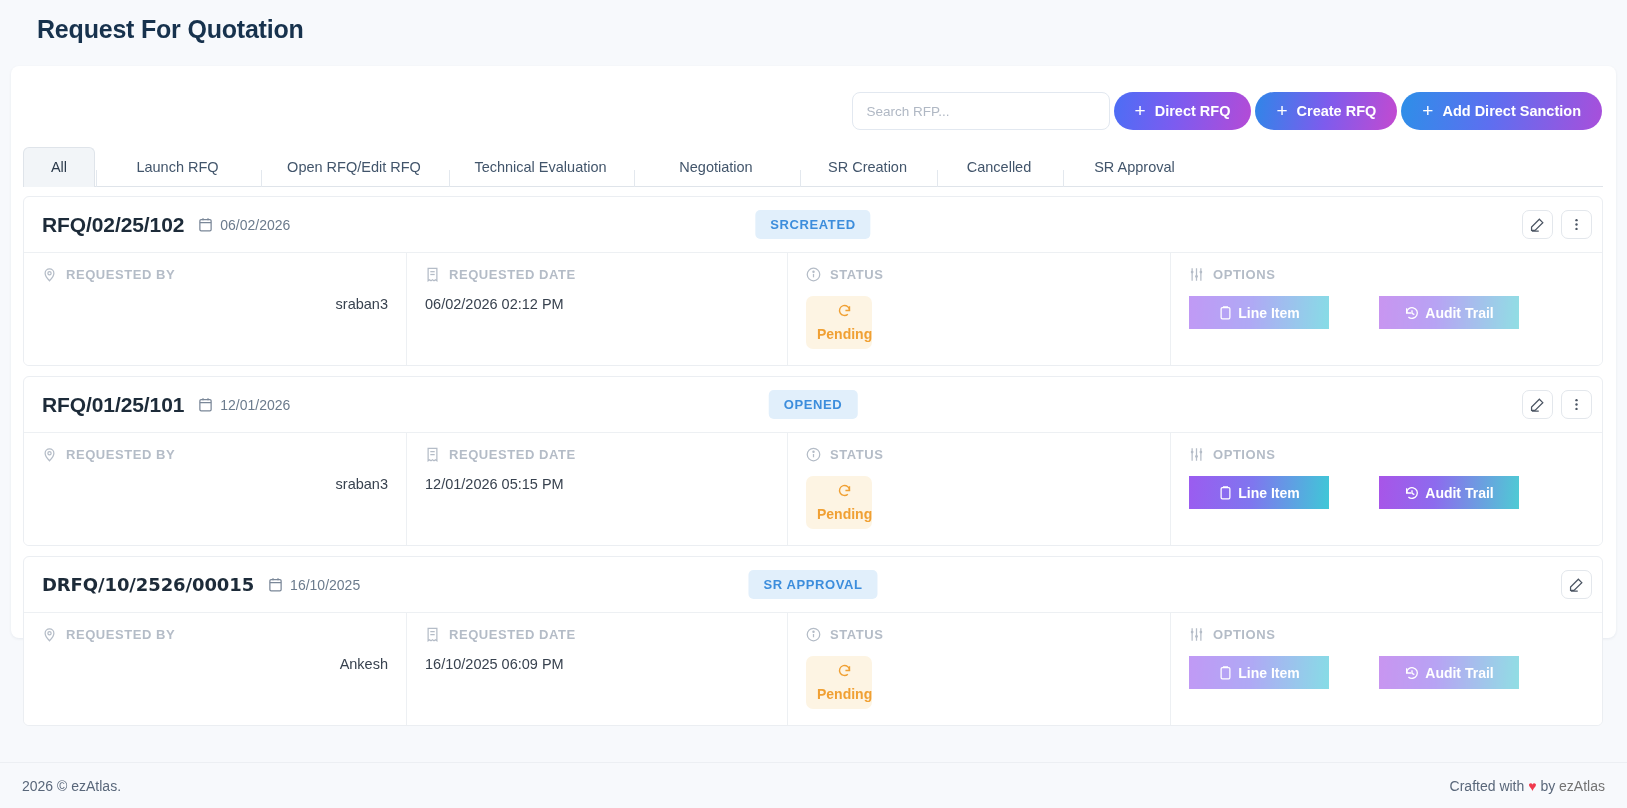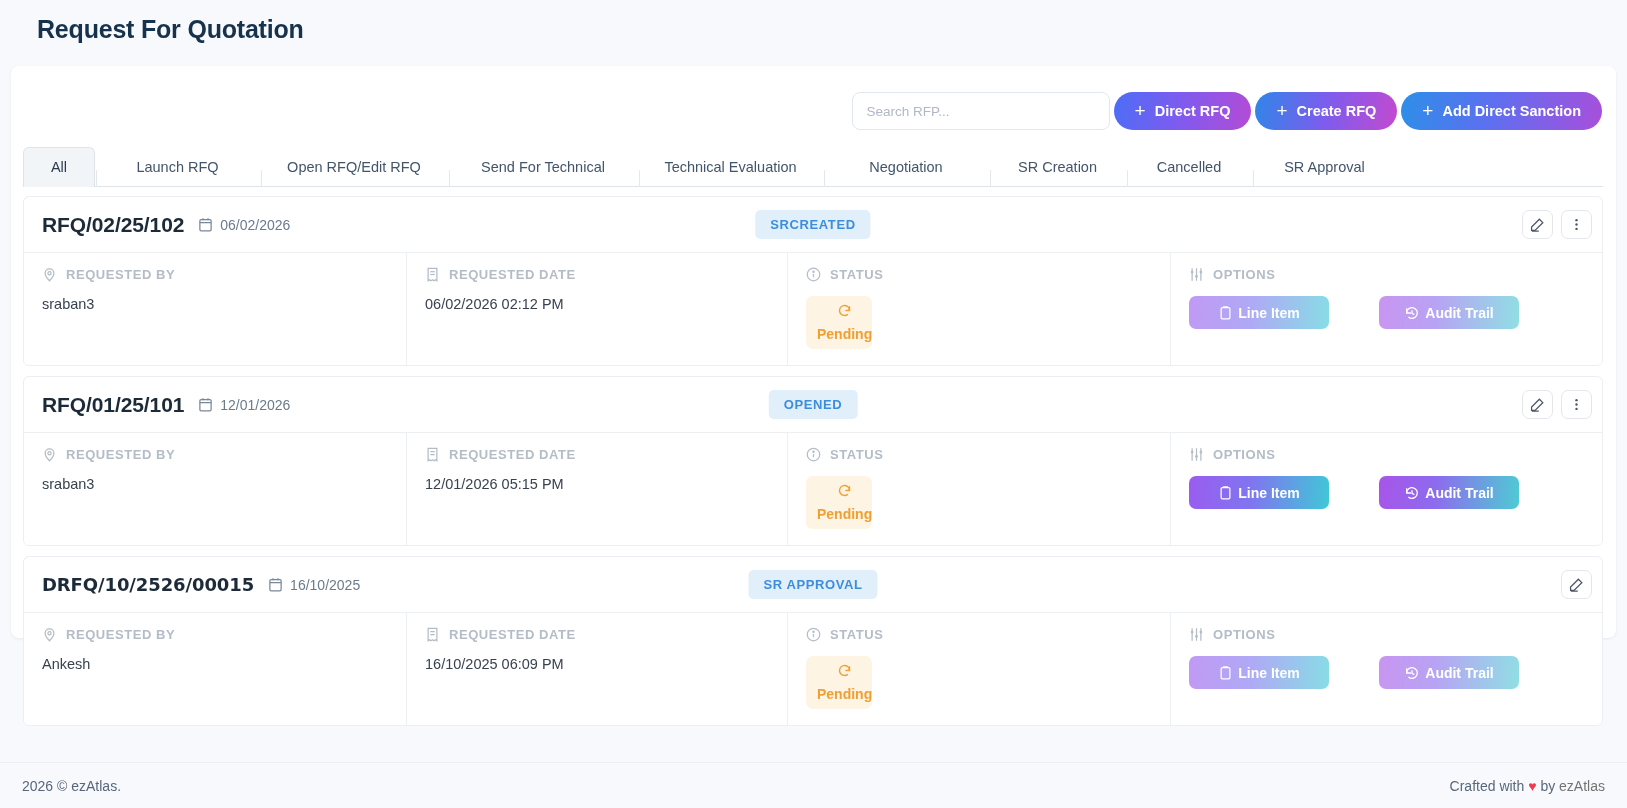--- a/index.html
+++ b/index.html
@@ -152,21 +152,21 @@
     background: #fff;
     display: inline-flex; align-items: center; justify-content: center;
     cursor: pointer;
     color: #4b5563;
   }
 
   
   .rfq-body { display: flex; border-top: 1px solid #edf0f3; background: #fff; }
   .cell { padding: 14px 18px 16px 18px; min-height: 83px; }
   .cell + .cell { border-left: 1px solid #edf0f3; }
-  .c1 { width: 382px; }
+  .c1 { width: 382px; text-align: right; }
   .c2 { width: 381px; }
   .c3 { width: 383px; }
   .c4 { flex: 1; }
 
   .cell-label {
     display: flex; align-items: center; gap: 9px;
     font-size: 13px;
     letter-spacing: 0.55px;
     color: #b4bcc7;
     font-weight: bold;
@@ -183,21 +183,21 @@
     font-weight: bold;
     padding: 7px 0 7px 11px;
     border-radius: 7px;
     flex-direction: column;
   }
 
   .opt-btns { display: flex; gap: 50px; }
   .opt-btn {
     height: 33px;
     border: none;
-    border-radius: 7px;
+    border-radius: 0;
     color: #fff;
     font-size: 14px;
     font-weight: bold;
     display: inline-flex; align-items: center; justify-content: center;
     gap: 5px;
     padding: 0 13px;
     cursor: pointer;
     font-family: "Liberation Sans", sans-serif;
     white-space: nowrap;
     min-width: 140px;
@@ -251,23 +251,20 @@
 
   <div class="tabs">
     <div class="tab active" style="width:72px">
       <span>All</span>
     </div>
     <div class="tab sep" style="width:165px">
       <span>Launch RFQ</span>
     </div>
     <div class="tab sep" style="width:188px">
       <span>Open RFQ/Edit RFQ</span>
-    </div>
-    <div class="tab sep" style="width:190px">
-      <span>Send For Technical</span>
     </div>
     <div class="tab sep" style="width:185px">
       <span>Technical Evaluation</span>
     </div>
     <div class="tab sep" style="width:166px">
       <span>Negotiation</span>
     </div>
     <div class="tab sep" style="width:137px">
       <span>SR Creation</span>
     </div>

